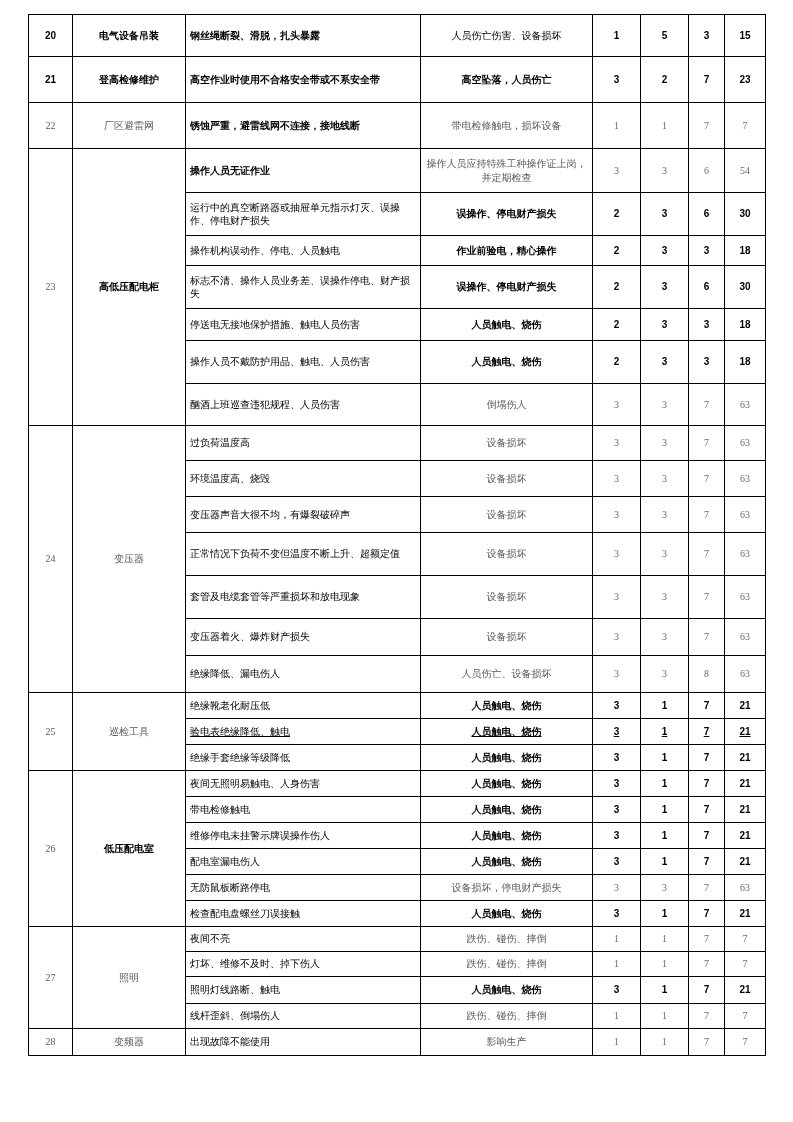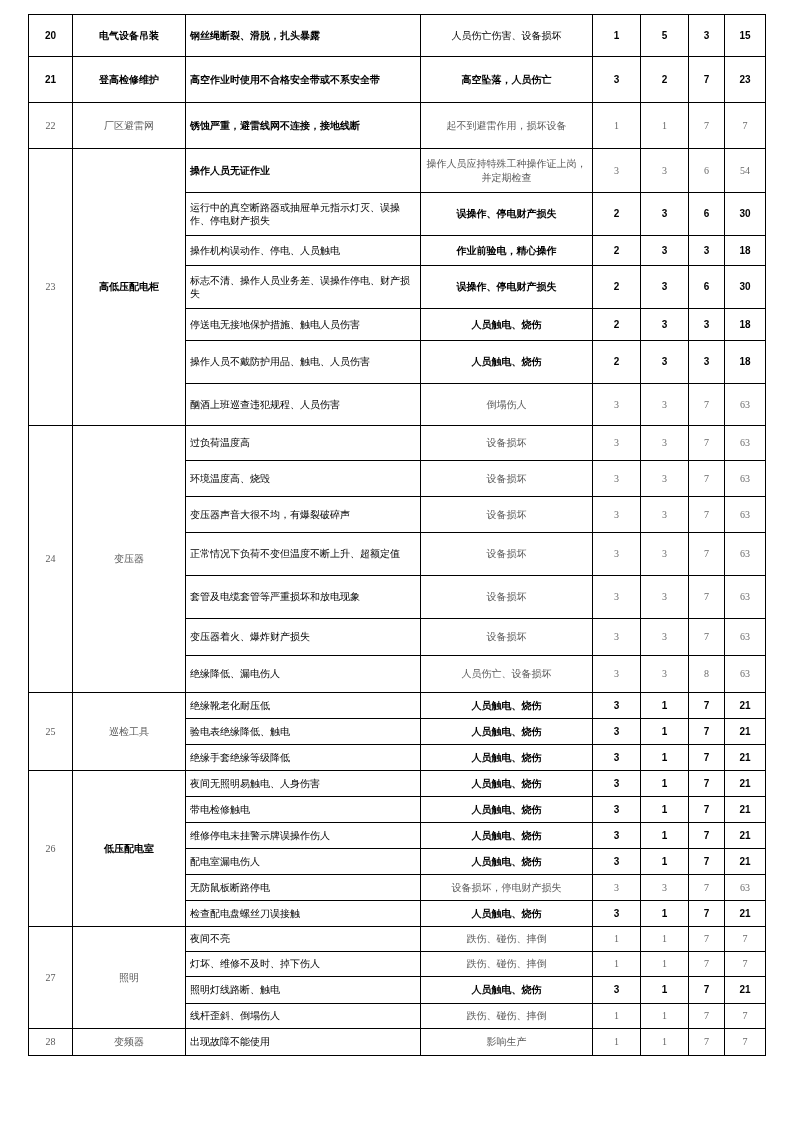--- a/index.html
+++ b/index.html
@@ -99,21 +99,21 @@
           <td class="conseq b">高空坠落，人员伤亡</td>
           <td class="num b">3</td>
           <td class="num b">2</td>
           <td class="num b">7</td>
           <td class="num b">23</td>
         </tr>
         <tr style="height: 46px;">
           <td class="no g" rowspan="1">22</td>
           <td class="item g" rowspan="1">厂区避雷网</td>
           <td class="hazard b">锈蚀严重，避雷线网不连接，接地线断</td>
-          <td class="conseq g">起不到避雷作用，损坏设备</td>
+          <td class="conseq g">带电检修触电，损坏设备</td>
           <td class="num g">1</td>
           <td class="num g">1</td>
           <td class="num g">7</td>
           <td class="num g">7</td>
         </tr>
         <tr style="height: 44px;">
           <td class="no g" rowspan="7">23</td>
           <td class="item b" rowspan="7">高低压配电柜</td>
           <td class="hazard b">操作人员无证作业</td>
           <td class="conseq g">操作人员应持特殊工种操作证上岗，并定期检查</td>
@@ -231,21 +231,21 @@
         <tr style="height: 26px;">
           <td class="no g" rowspan="3">25</td>
           <td class="item g" rowspan="3">巡检工具</td>
           <td class="hazard n">绝缘靴老化耐压低</td>
           <td class="conseq b">人员触电、烧伤</td>
           <td class="num b">3</td>
           <td class="num b">1</td>
           <td class="num b">7</td>
           <td class="num b">21</td>
         </tr>
-        <tr style="height: 26px;">
+        <tr style="height: 26px; text-decoration: underline;">
           <td class="hazard n">验电表绝缘降低、触电</td>
           <td class="conseq b">人员触电、烧伤</td>
           <td class="num b">3</td>
           <td class="num b">1</td>
           <td class="num b">7</td>
           <td class="num b">21</td>
         </tr>
         <tr style="height: 26px;">
           <td class="hazard n">绝缘手套绝缘等级降低</td>
           <td class="conseq b">人员触电、烧伤</td>

